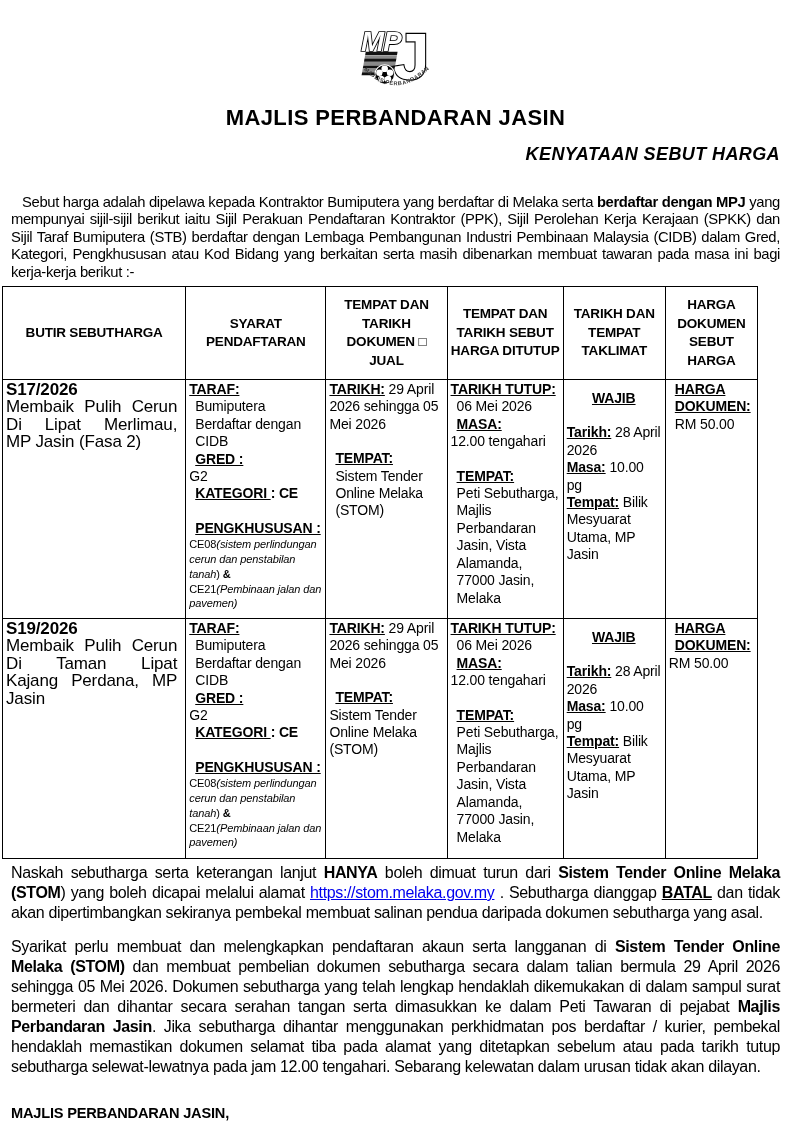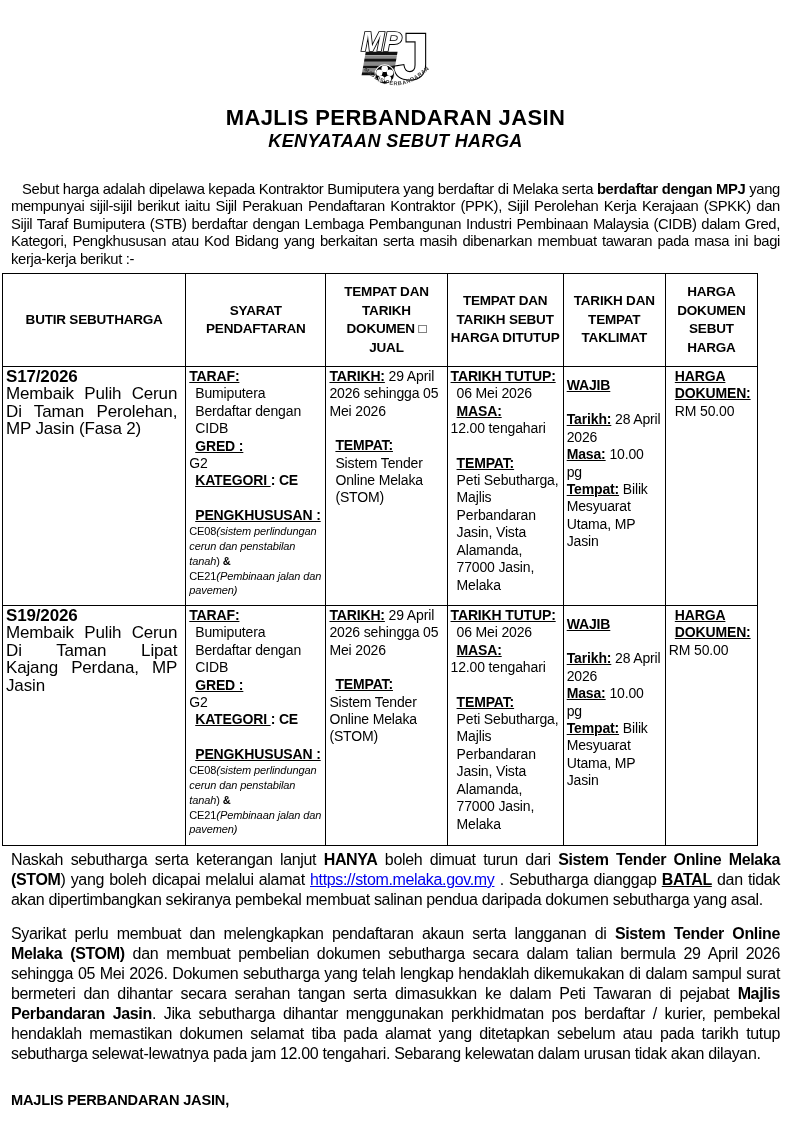--- a/index.html
+++ b/index.html
@@ -8,31 +8,31 @@
     position:relative; width:791px; height:1134px; background:#fff;
     font-family:"Liberation Sans", sans-serif; color:#000;
     padding:0 11px; overflow:hidden;
   }
   .logo-wrap { width:86px; margin:20px auto 0; }
   .logo-svg { display:block; width:86px; height:76px; }
   .lg-j { font-family:"Liberation Sans",sans-serif; font-weight:bold; font-size:64px; fill:#fff; stroke:#000; stroke-width:2.2; paint-order:stroke; }
   .lg-mp { font-family:"Liberation Sans",sans-serif; font-weight:bold; font-style:italic; font-size:27px; fill:#fff; stroke:#000; stroke-width:1.7; paint-order:stroke; letter-spacing:-1px; }
   .lg-arc-text { font-family:"Liberation Sans",sans-serif; font-weight:bold; font-size:5.4px; fill:#333; letter-spacing:0.55px; }
   h1.org-title { margin-top:9px; text-align:center; font-size:22px; font-weight:bold; letter-spacing:0.4px; }
-  h2.doc-title { text-align:center; font-size:18px; font-weight:bold; font-style:italic; letter-spacing:0.4px; }
+  h2.doc-title { margin-top:13px; text-align:right; font-size:18px; font-weight:bold; font-style:italic; letter-spacing:0.4px; }
   p.intro { margin-top:29px; font-size:14.8px; line-height:17.4px; letter-spacing:-0.35px; text-align:justify; text-indent:11px; }
   table.tender { margin-top:5px; margin-left:-9px; border-collapse:collapse; table-layout:fixed; width:756px; }
   table.tender th, table.tender td { border:1.5px solid #000; }
   table.tender th { font-size:13.5px; font-weight:bold; text-align:center; vertical-align:middle; line-height:18.5px; padding:0 2px; letter-spacing:-0.2px; }
   table.tender td { vertical-align:top; padding:1px 4px 1px 3px; font-size:14px; line-height:17.4px; letter-spacing:-0.15px; }
   table.tender td.c1 { font-size:17px; padding-right:8px; }
   .para { min-height:5px; }
   .gap { height:17px; }
   .ind { padding-left:6px; }
-  .center { }
+  .center { text-align:center; }
   .mt8 { margin-top:9px; }
   .jline { text-align:justify; text-align-last:justify; }
   .small { font-size:11px; line-height:14.8px; letter-spacing:-0.1px; }
   .b { font-weight:bold; }
   .u { text-decoration:underline; }
   .i { font-style:italic; }
   a.link { color:#0000ee; text-decoration:underline; cursor:pointer; }
   .notes p.note { font-size:16px; line-height:20px; letter-spacing:-0.35px; text-align:justify; }
   .notes p.note + p.note { margin-top:14px; }
   .note-first { margin-top:4px; }
@@ -97,21 +97,21 @@
           <th>TEMPAT DAN TARIKH SEBUT HARGA DITUTUP</th>
           <th>TARIKH DAN TEMPAT TAKLIMAT</th>
           <th>HARGA DOKUMEN SEBUT HARGA</th>
         </tr>
     </thead>
     <tbody id="table-body">
         <tr style="height: 239px;">
           <td class="c1">
             <div class="para "><span class="b">S17/2026</span></div>
             <div class="para jline"><span class="">Membaik Pulih Cerun</span></div>
-            <div class="para jline"><span class="">Di Taman Perolehan,</span></div>
+            <div class="para jline"><span class="">Di Lipat Merlimau,</span></div>
             <div class="para "><span class="">MP Jasin (Fasa 2)</span></div>
           </td>
           <td class="c2">
             <div class="para "><span class="b u">TARAF: </span></div>
             <div class="para ind"><span class="">Bumiputera Berdaftar dengan CIDB</span></div>
             <div class="para ind"><span class="b u">GRED :</span></div>
             <div class="para "><span class="">G2</span></div>
             <div class="para ind"><span class="b u">KATEGORI </span><span class="b">: CE</span></div>
             <div class="para gap"></div>
             <div class="para ind"><span class="b u">PENGKHUSUSAN :</span></div>

